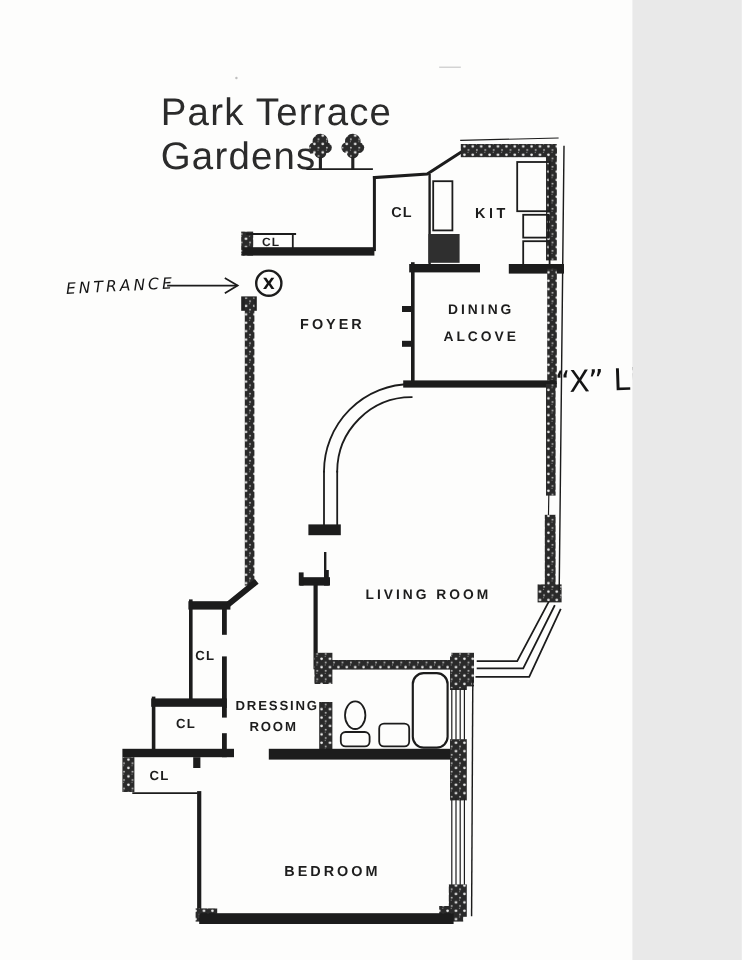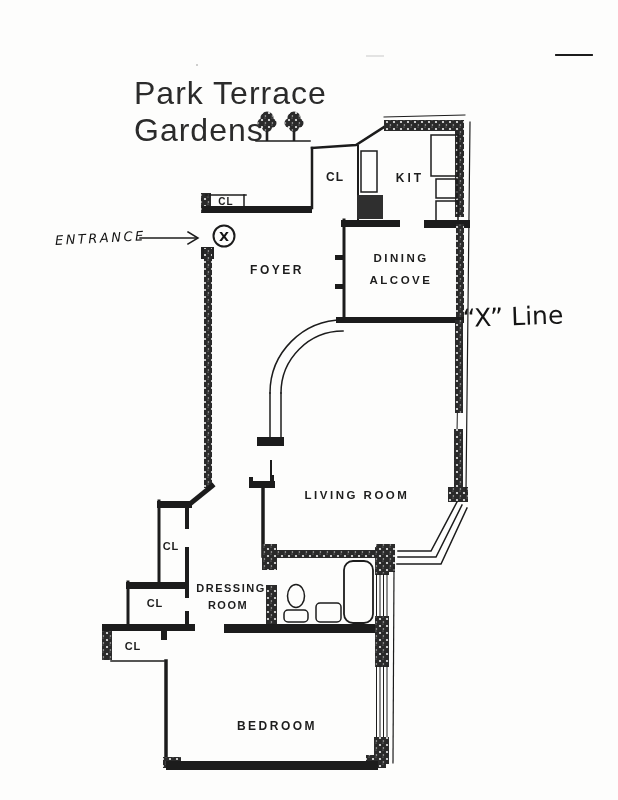--- a/index.html
+++ b/index.html
@@ -1,17 +1,17 @@
 <!DOCTYPE html>
 <html><head>
 <meta charset="utf-8">
 <style>
   html,body{margin:0;padding:0;background:#e9e9e9;}
   .page{
-    width:618px;height:800px;background:#fdfdfc;position:relative;
+    width:527px;height:800px;background:#fdfdfc;position:relative;
     font-family:"Liberation Sans",sans-serif;overflow:hidden;
   }
   svg{display:block}
   .ink{stroke:#1c1c1c;fill:none;stroke-linecap:square}
   text{fill:#1b1b1b}
   .room{font-family:"Liberation Sans",sans-serif;font-weight:bold;fill:#1d1d1d}
   .hand{font-family:"DejaVu Sans",sans-serif;fill:#141414}
   .title{font-family:"Liberation Sans",sans-serif;font-weight:400;fill:#2b2b2b;letter-spacing:1px}
 </style>
 </head>

